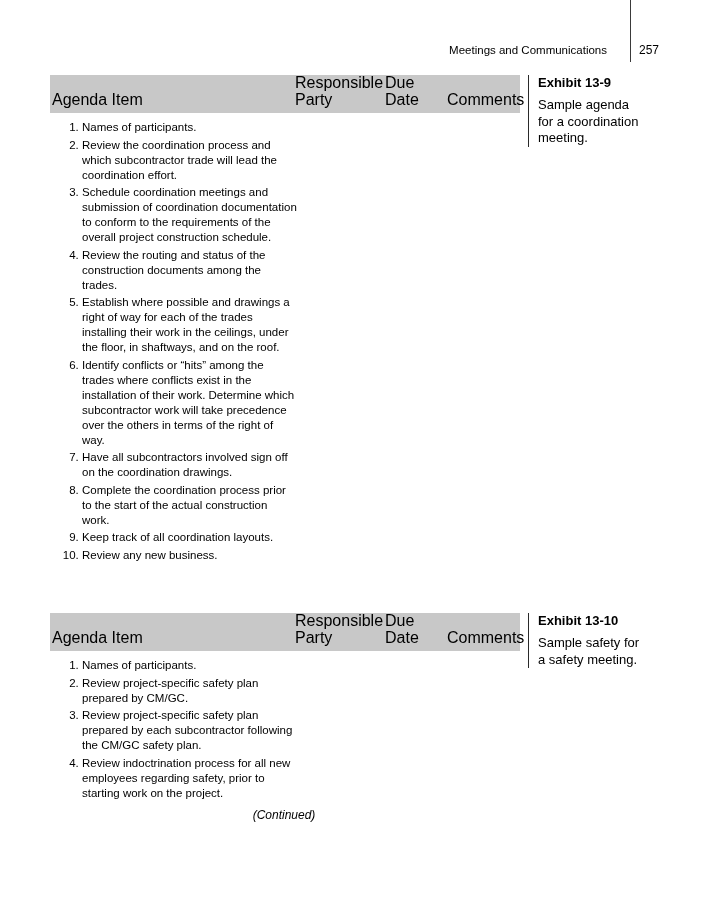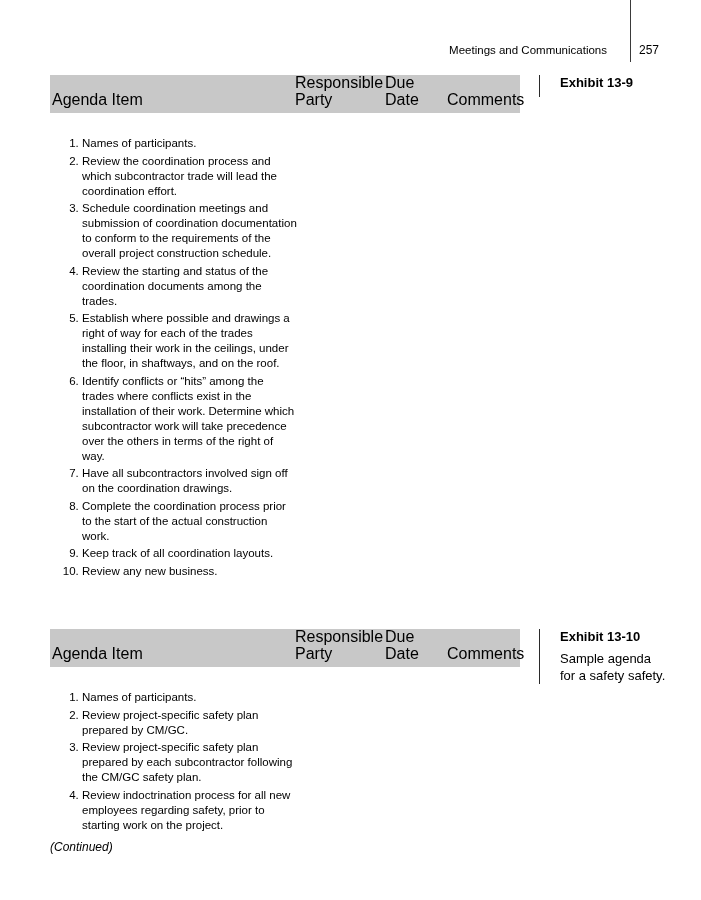--- a/index.html
+++ b/index.html
@@ -69,53 +69,53 @@
     line-height: 17px;
   }
   .col-agenda   { width: 245px; padding-left: 2px; }
   .col-resp     { width: 90px; max-width: 90px; }
   .col-resp .inner { max-width: 70px; }
   .col-due      { width: 62px; }
   .col-comments { width: 73px; }
 
   .agenda-list {
     list-style: decimal outside;
-    margin-top: 23px;
+    margin-top: 7px;
     padding-left: 32px;
     width: 250px;
   }
   .agenda-item {
     font-size: 11.5px;
     line-height: 15px;
     margin-bottom: 2.5px;
     max-width: 216px;
   }
 
   .exhibit-caption {
-    margin-left: 19px;
+    margin-left: 8px;
     border-left: 1px solid #2a2a2a;
-    padding-left: 20px;
+    padding-left: 9px;
     width: 150px;
   }
   .exhibit-title {
     font-size: 13px;
     font-weight: bold;
     line-height: 16px;
     margin-bottom: 6px;
     white-space: nowrap;
   }
   .exhibit-desc {
     font-size: 13px;
     line-height: 16.5px;
     max-width: 106px;
   }
 
   .continued {
     width: 470px;
-    text-align: left;
+    text-align: center;
     font-style: italic;
     font-size: 12px;
     margin-top: 5px;
     padding-right: 2px;
   }
 </style>
 </head>
 <body>
 
 <div class="page">
@@ -134,31 +134,32 @@
             <div class="inner">Responsible Party</div>
           </div>
           <div class="col col-due">Due Date</div>
           <div class="col col-comments">Comments</div>
         </div>
         <ol class="agenda-list">
 
         <li class="agenda-item">Names of participants.</li>
             <li class="agenda-item">Review the coordination process and which subcontractor trade will lead the coordination effort.</li>
             <li class="agenda-item">Schedule coordination meetings and submission of coordination documentation to conform to the requirements of the overall project construction schedule.</li>
-            <li class="agenda-item">Review the starting and status of the coordination documents among the trades.</li>
+            <li class="agenda-item">Review the routing and status of the construction documents among the trades.</li>
             <li class="agenda-item">Establish where possible and drawings a right of way for each of the trades installing their work in the ceilings, under the floor, in shaftways, and on the roof.</li>
             <li class="agenda-item">Identify conflicts or “hits” among the trades where conflicts exist in the installation of their work. Determine which subcontractor work will take precedence over the others in terms of the right of way.</li>
             <li class="agenda-item">Have all subcontractors involved sign off on the coordination drawings.</li>
             <li class="agenda-item">Complete the coordination process prior to the start of the actual construction work.</li>
             <li class="agenda-item">Keep track of all coordination layouts.</li>
             <li class="agenda-item">Review any new business.</li>
           </ol>
       </div>
       <aside class="exhibit-caption">
         <h3 class="exhibit-title">Exhibit 13-9</h3>
+        <p class="exhibit-desc">Sample agenda for a coordination meeting.</p>
       </aside>
     </section>
 
     <section class="exhibit-row second">
       <div class="agenda-table">
         <div class="table-header">
           <div class="col col-agenda">Agenda Item</div>
           <div class="col col-resp">
             <div class="inner">Responsible Party</div>
           </div>
@@ -168,20 +169,20 @@
         <ol class="agenda-list">
 
         <li class="agenda-item">Names of participants.</li>
             <li class="agenda-item">Review project-specific safety plan prepared by CM/GC.</li>
             <li class="agenda-item">Review project-specific safety plan prepared by each subcontractor following the CM/GC safety plan.</li>
             <li class="agenda-item">Review indoctrination process for all new employees regarding safety, prior to starting work on the project.</li>
           </ol>
       </div>
       <aside class="exhibit-caption">
         <h3 class="exhibit-title">Exhibit 13-10</h3>
-        <p class="exhibit-desc">Sample agenda for a safety safety.</p>
+        <p class="exhibit-desc">Sample safety for a safety meeting.</p>
       </aside>
     </section>
 
     <div class="continued">(Continued)</div>
 
   </div>
 </div>
 
 </body></html>

